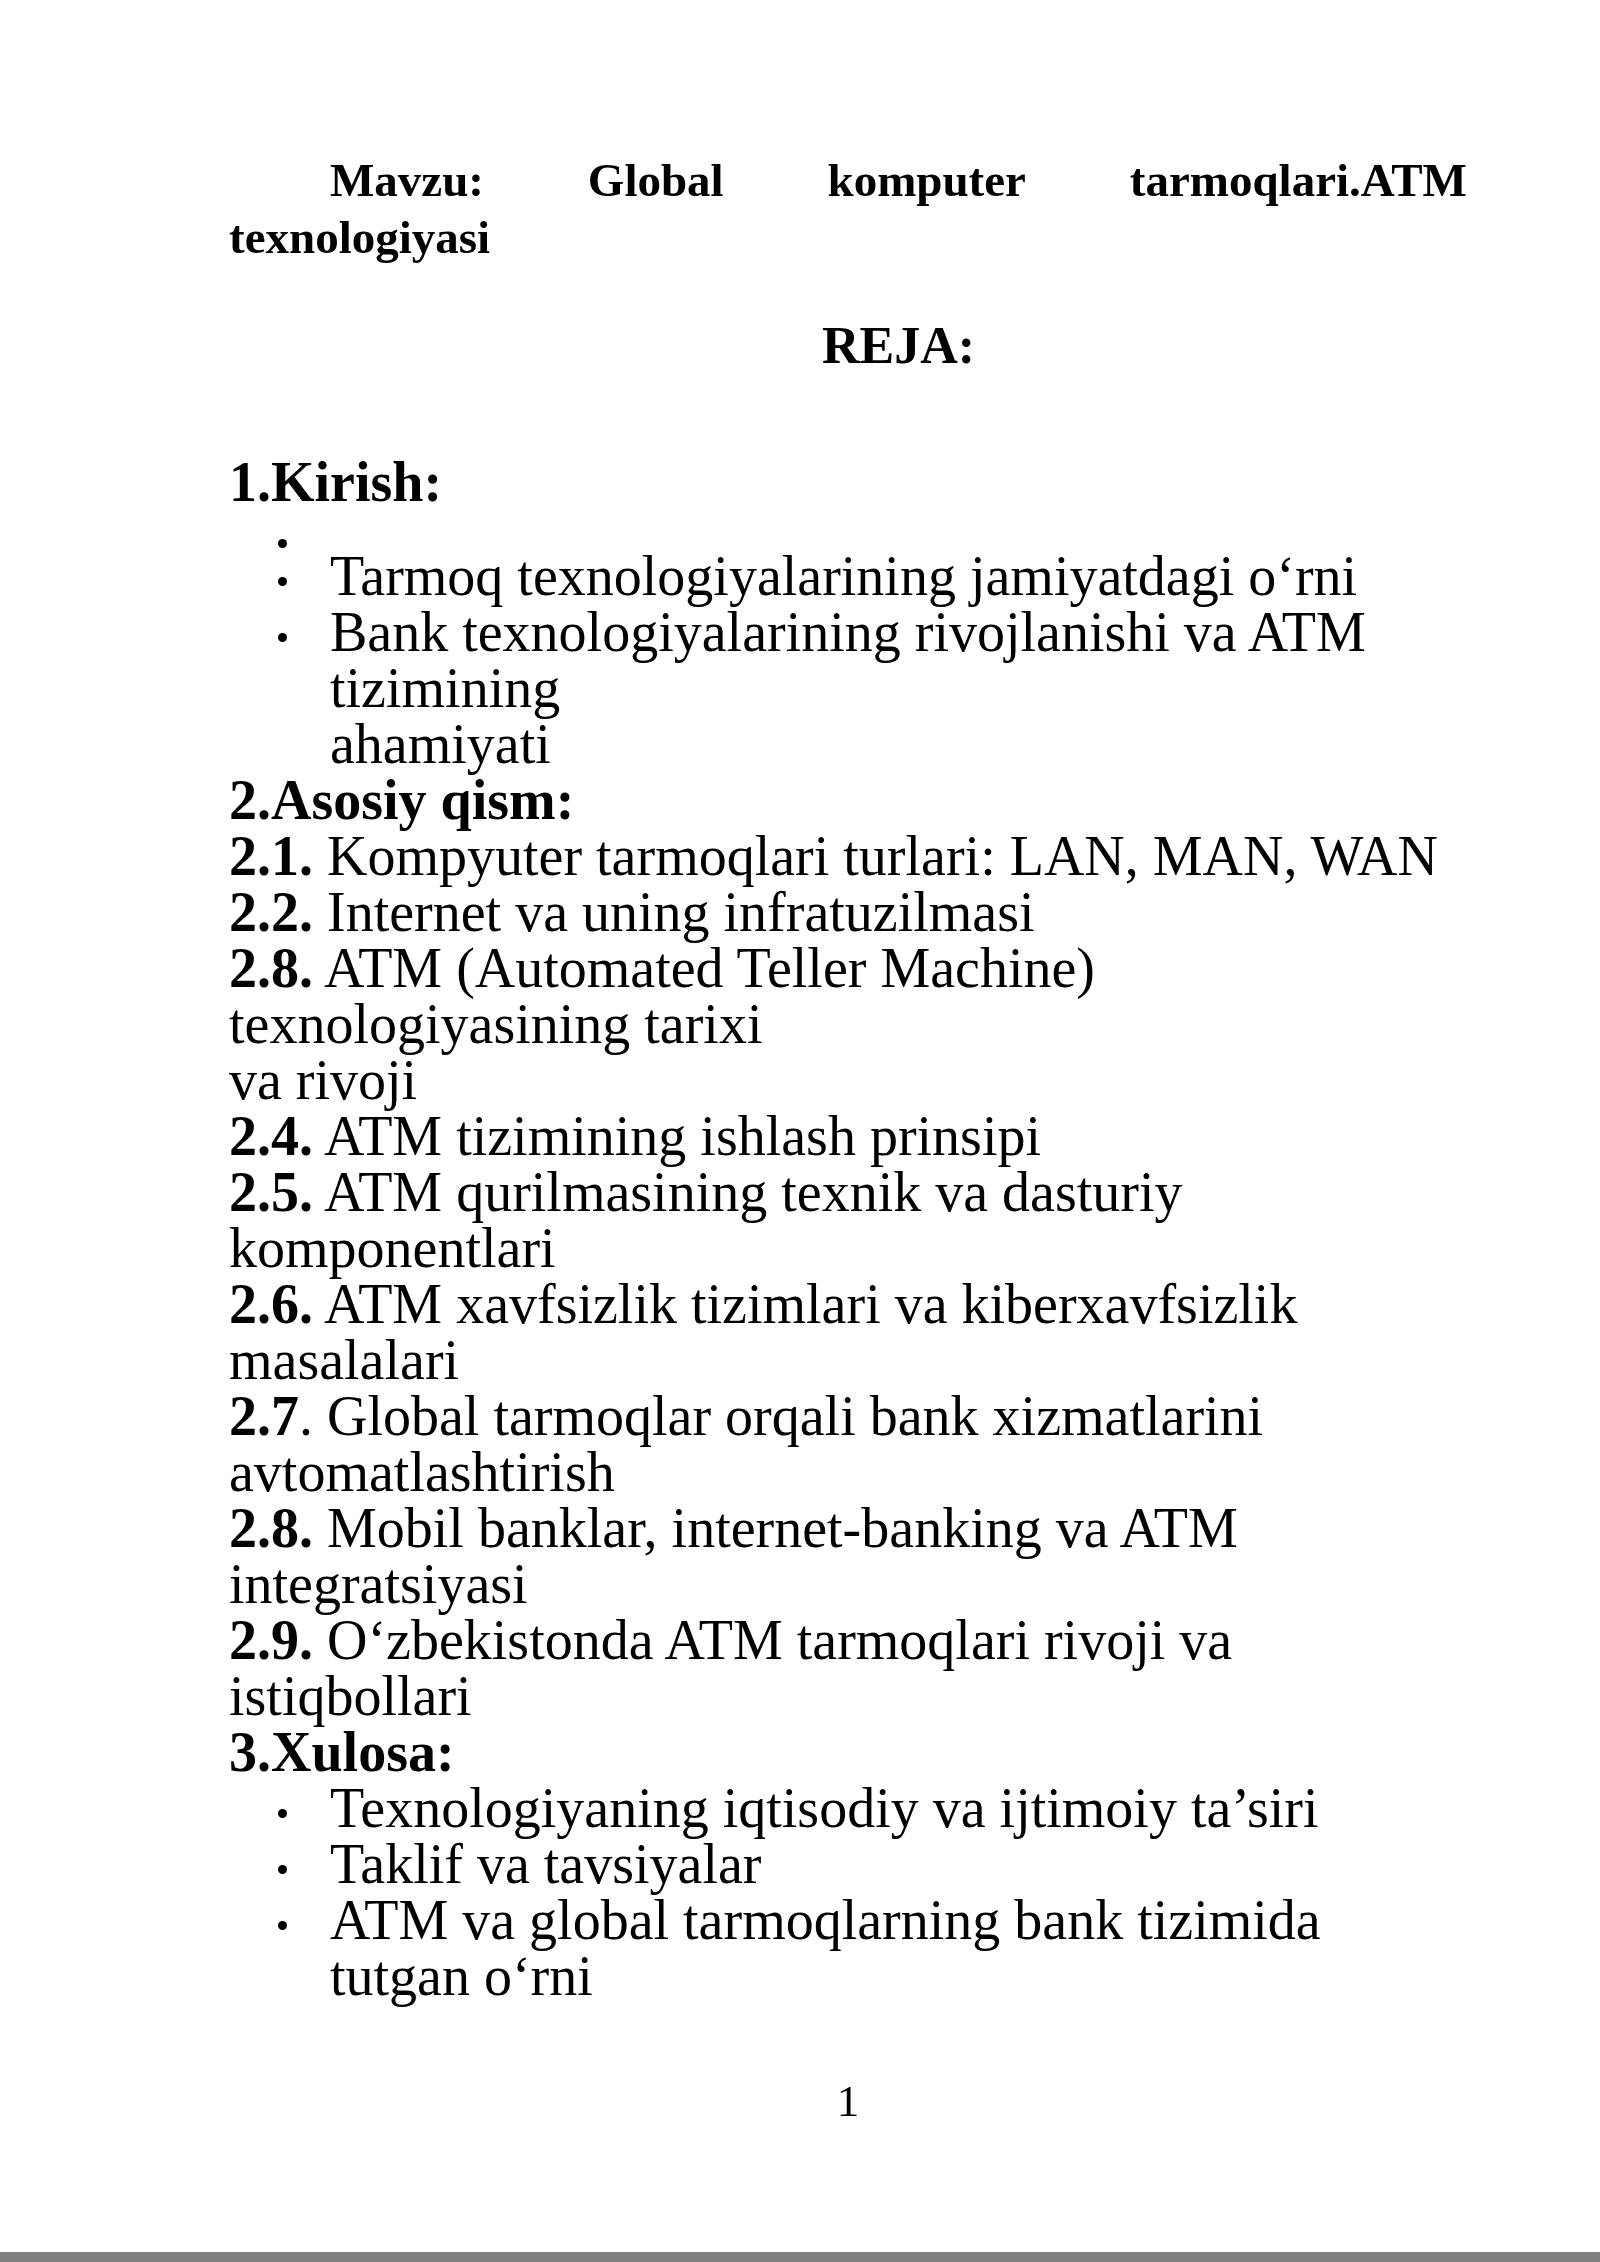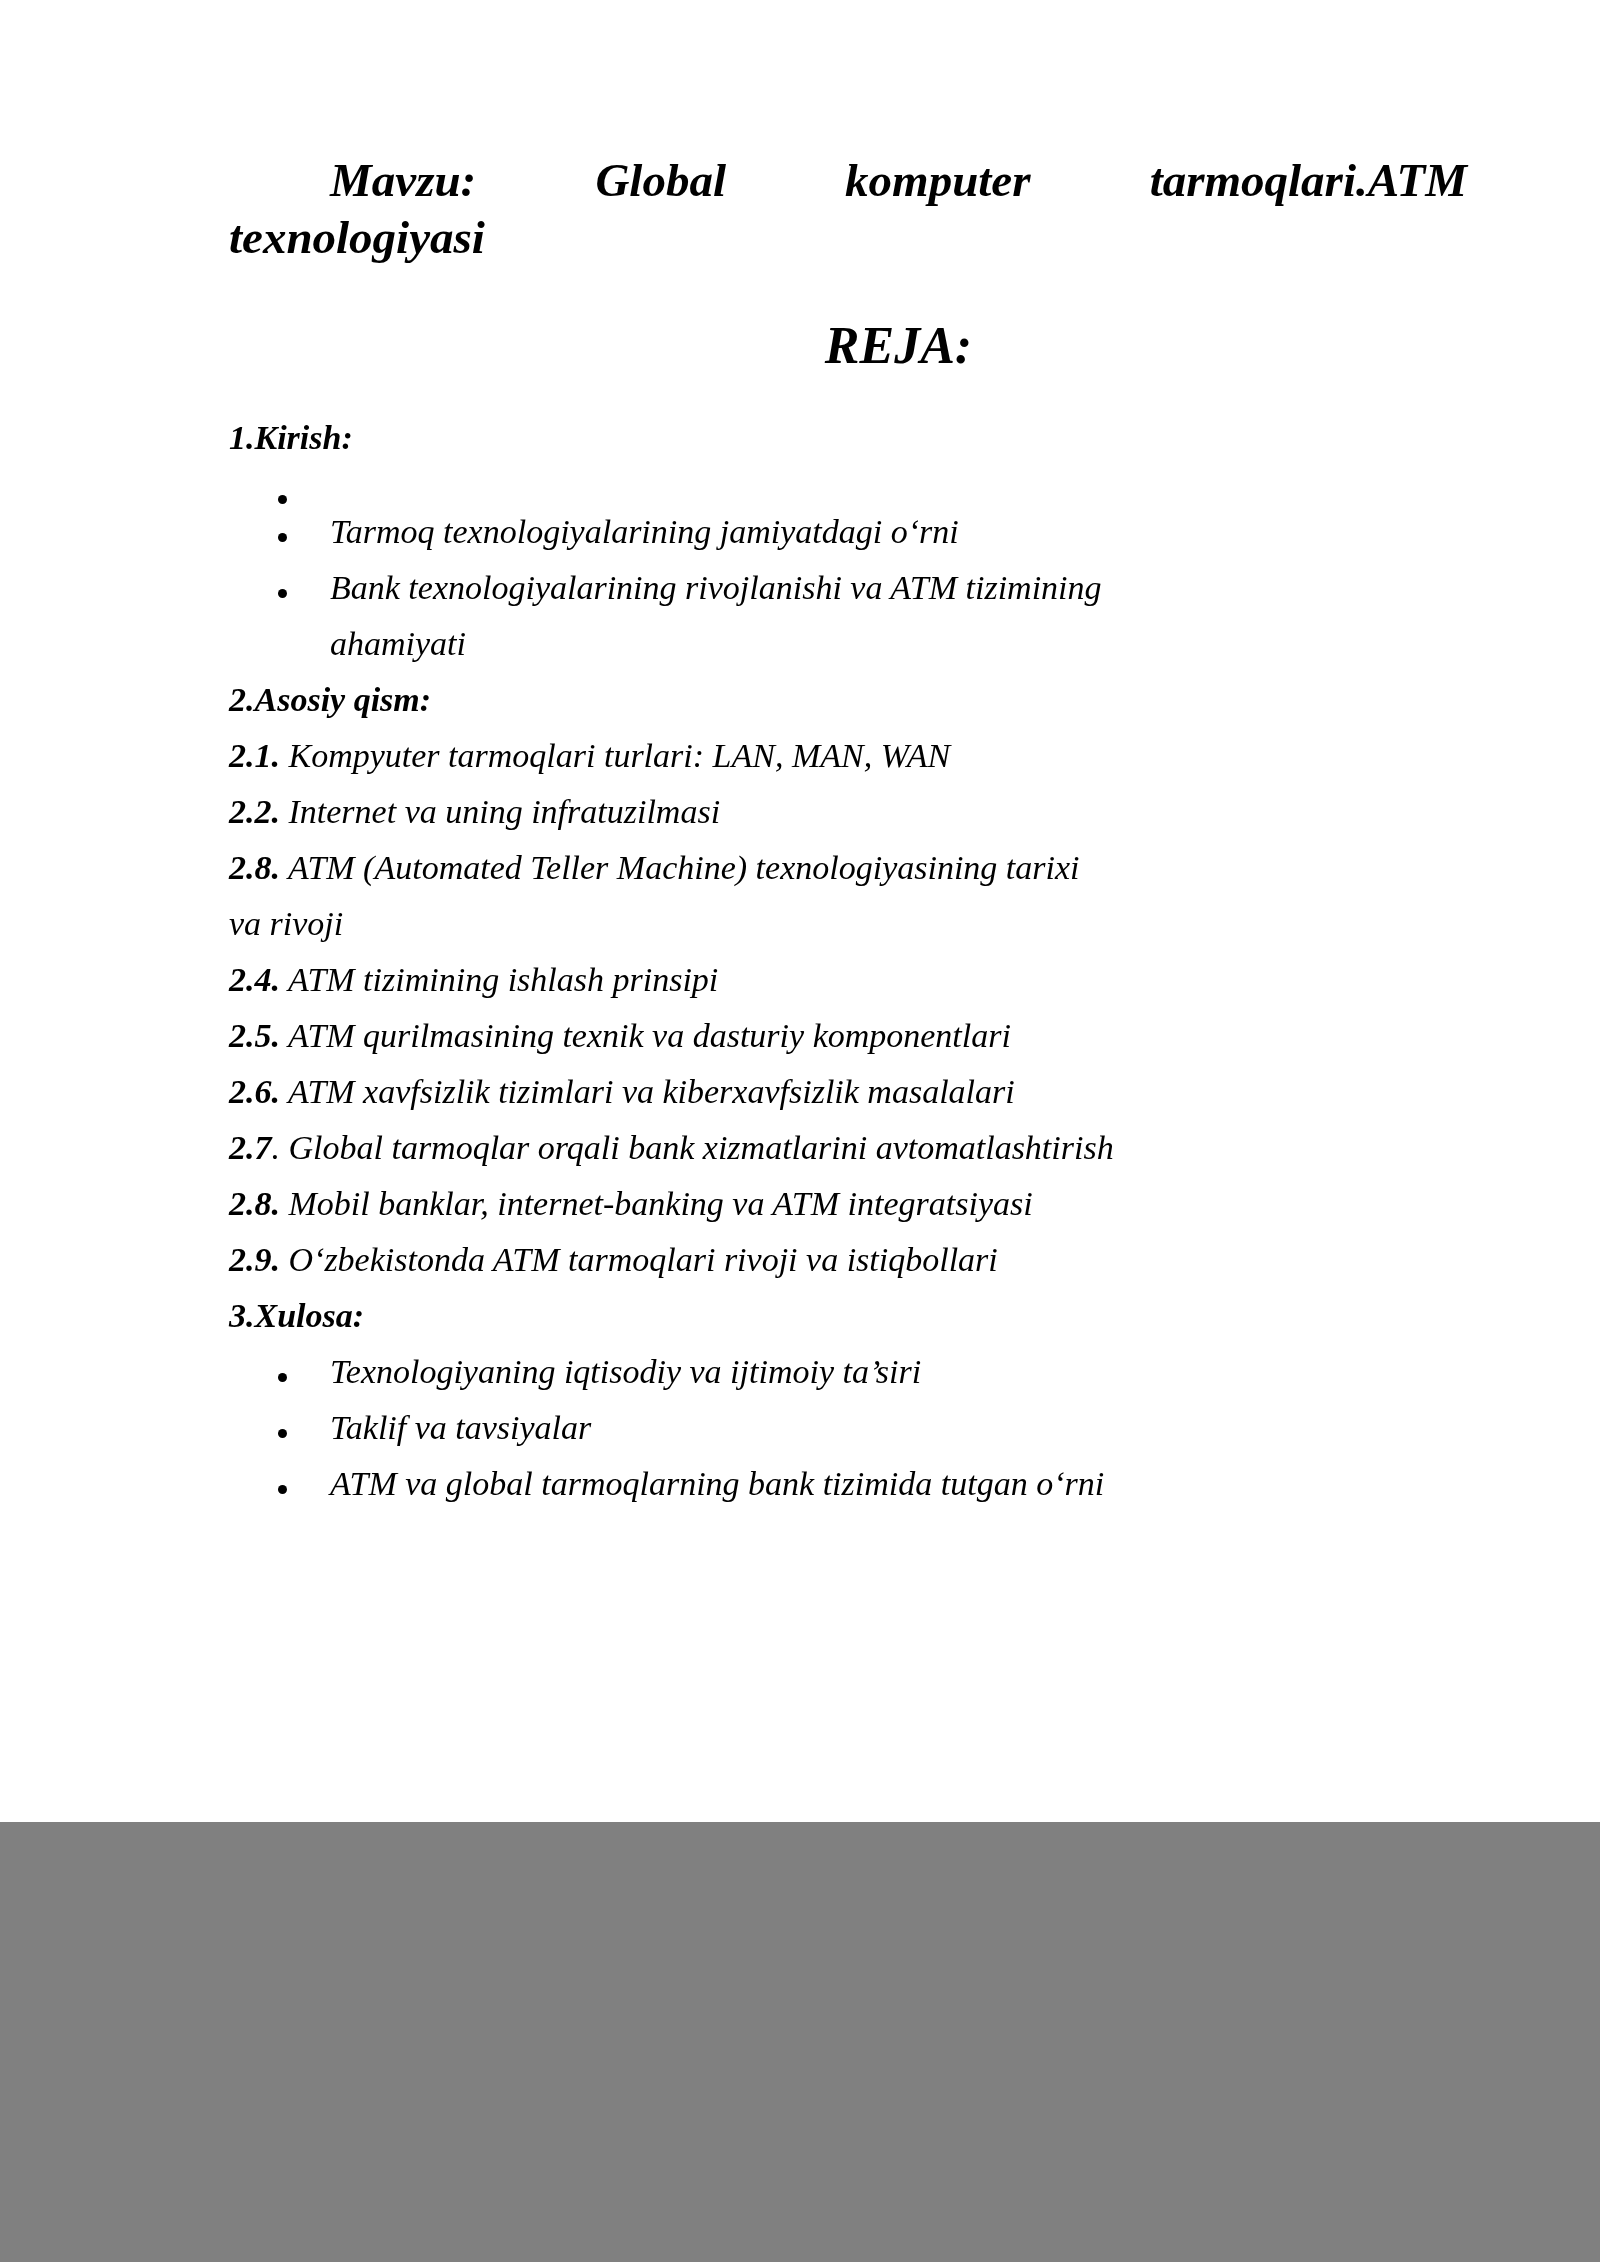--- a/index.html
+++ b/index.html
@@ -1,25 +1,24 @@
 <!DOCTYPE html>
 <html><head>
 <meta charset="utf-8">
 <style>
   html, body { margin: 0; padding: 0; background: #808080; }
   .page {
     position: relative;
     width: 1600px;
-    height: 1822px;
+    height: 2252px;
     background: #ffffff;
     color: #000000;
     font-family: "Liberation Serif", "DejaVu Serif", serif;
     overflow: hidden;
     margin: 0 auto;
-    font-style: italic;
   }
   .content {
     padding: 152px 133px 0 229px;
   }
   
   .title {
     margin: 0;
     font-size: 47px;
     font-weight: bold;
     line-height: 57px;
@@ -34,22 +33,22 @@
   .reja {
     margin: 51px 0 0 0;
     padding-left: 101px;
     text-align: center;
     font-size: 52px;
     font-weight: bold;
     line-height: 57px;
   }
   
   .outline {
-    margin-top: 36px;
-    font-size: 34px;
+    margin-top: 80px;
+    font-size: 56px;
     line-height: 56px;
   }
   .outline p { margin: 0; }
   .heading { font-weight: bold; }
   .num .pfx { font-weight: bold; }
   .num .rest { white-space: pre-wrap; }
   .wrapline { display: block; }
   
   .bullet { display: flex; align-items: flex-start; }
   .bullet .dot {

